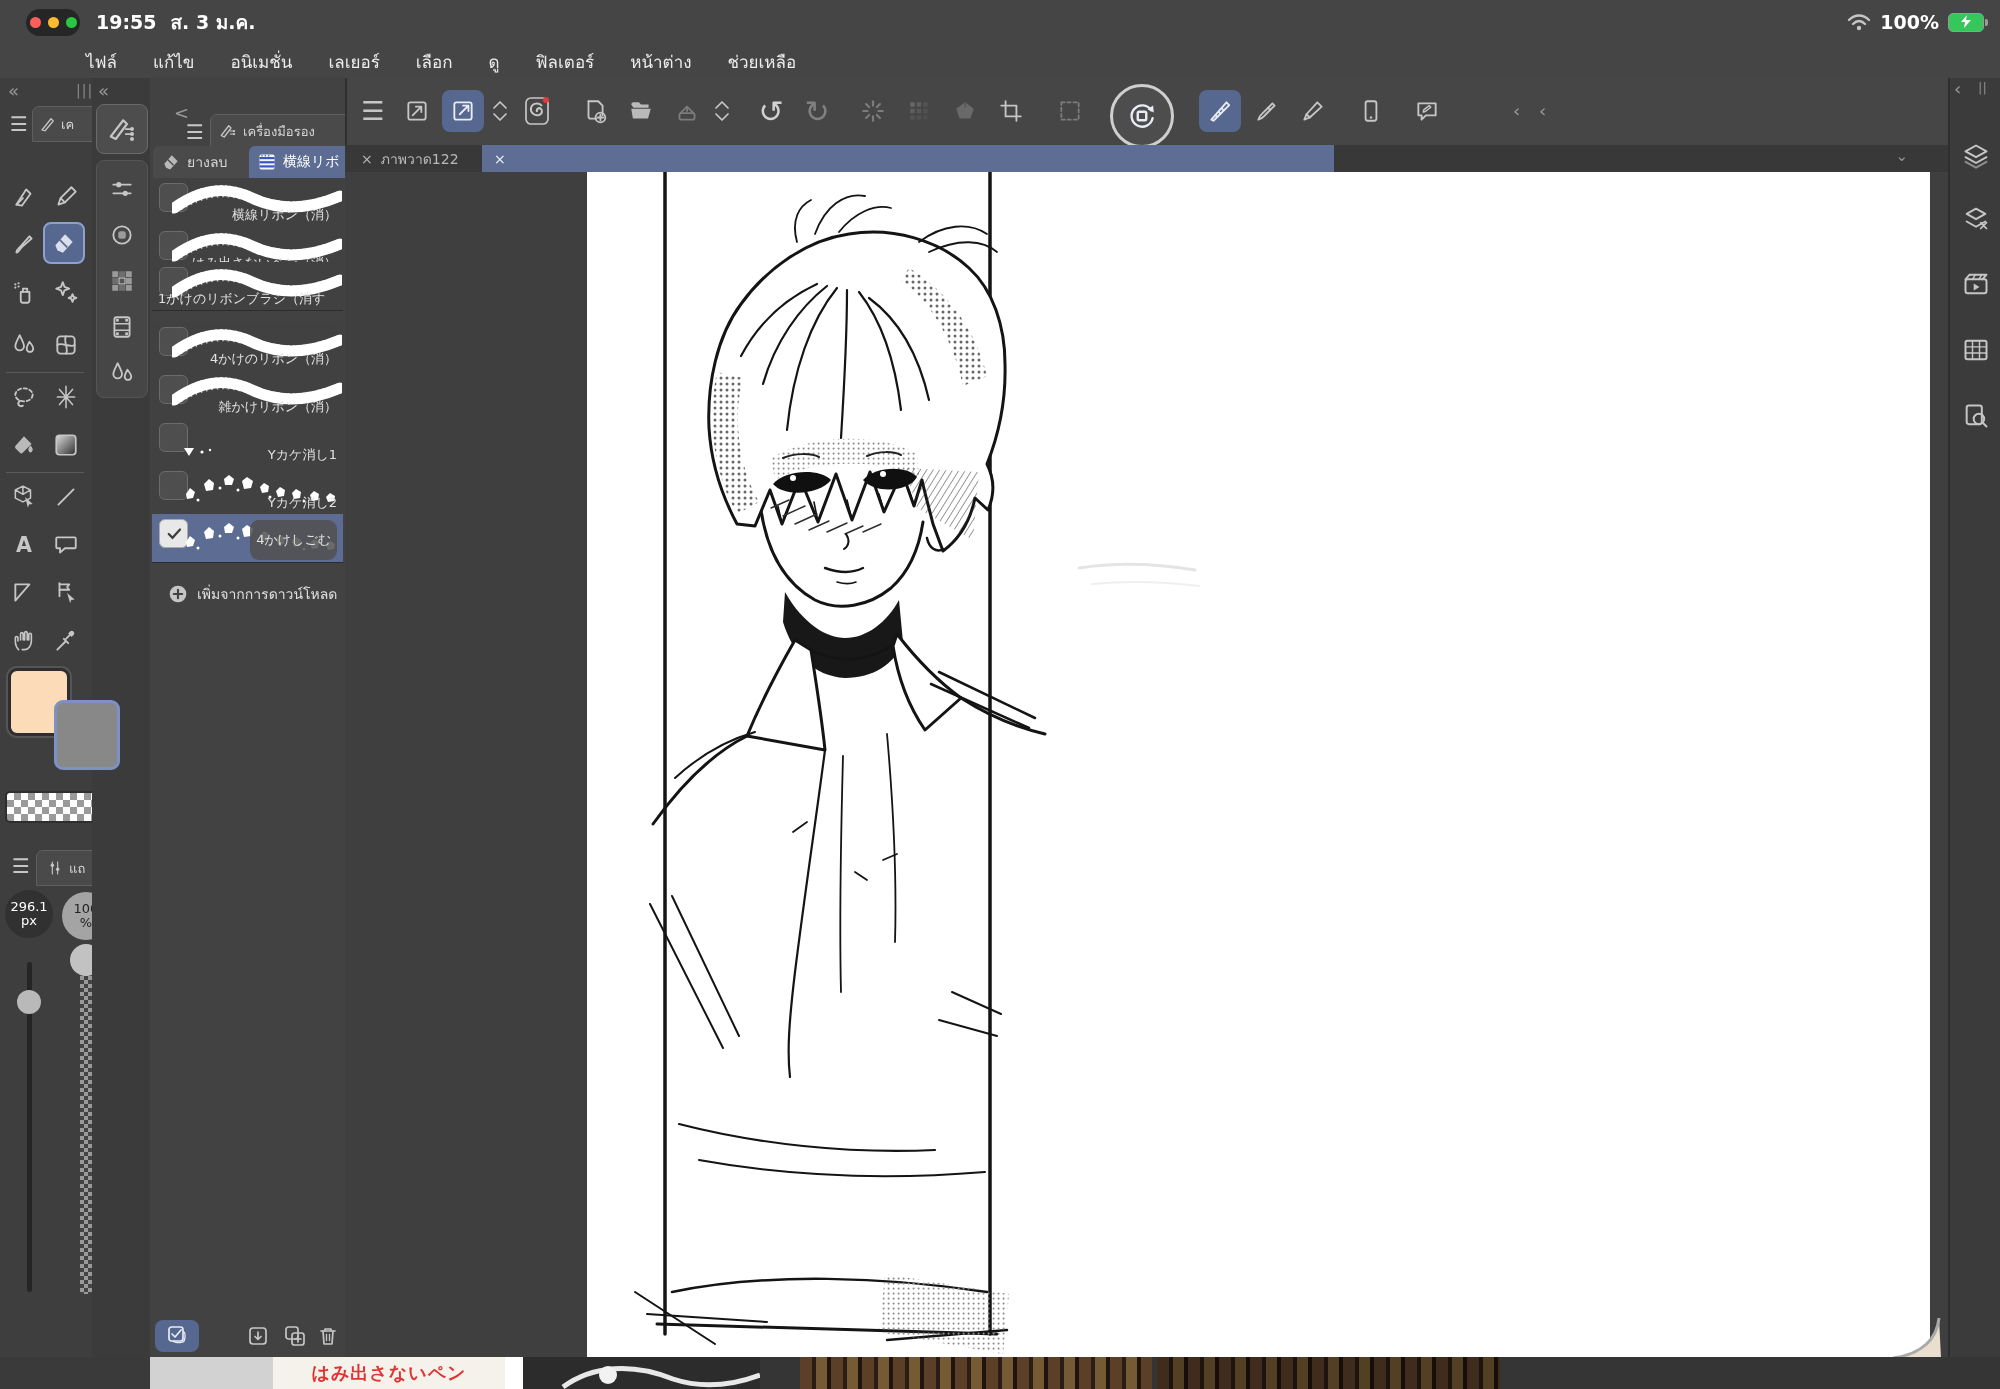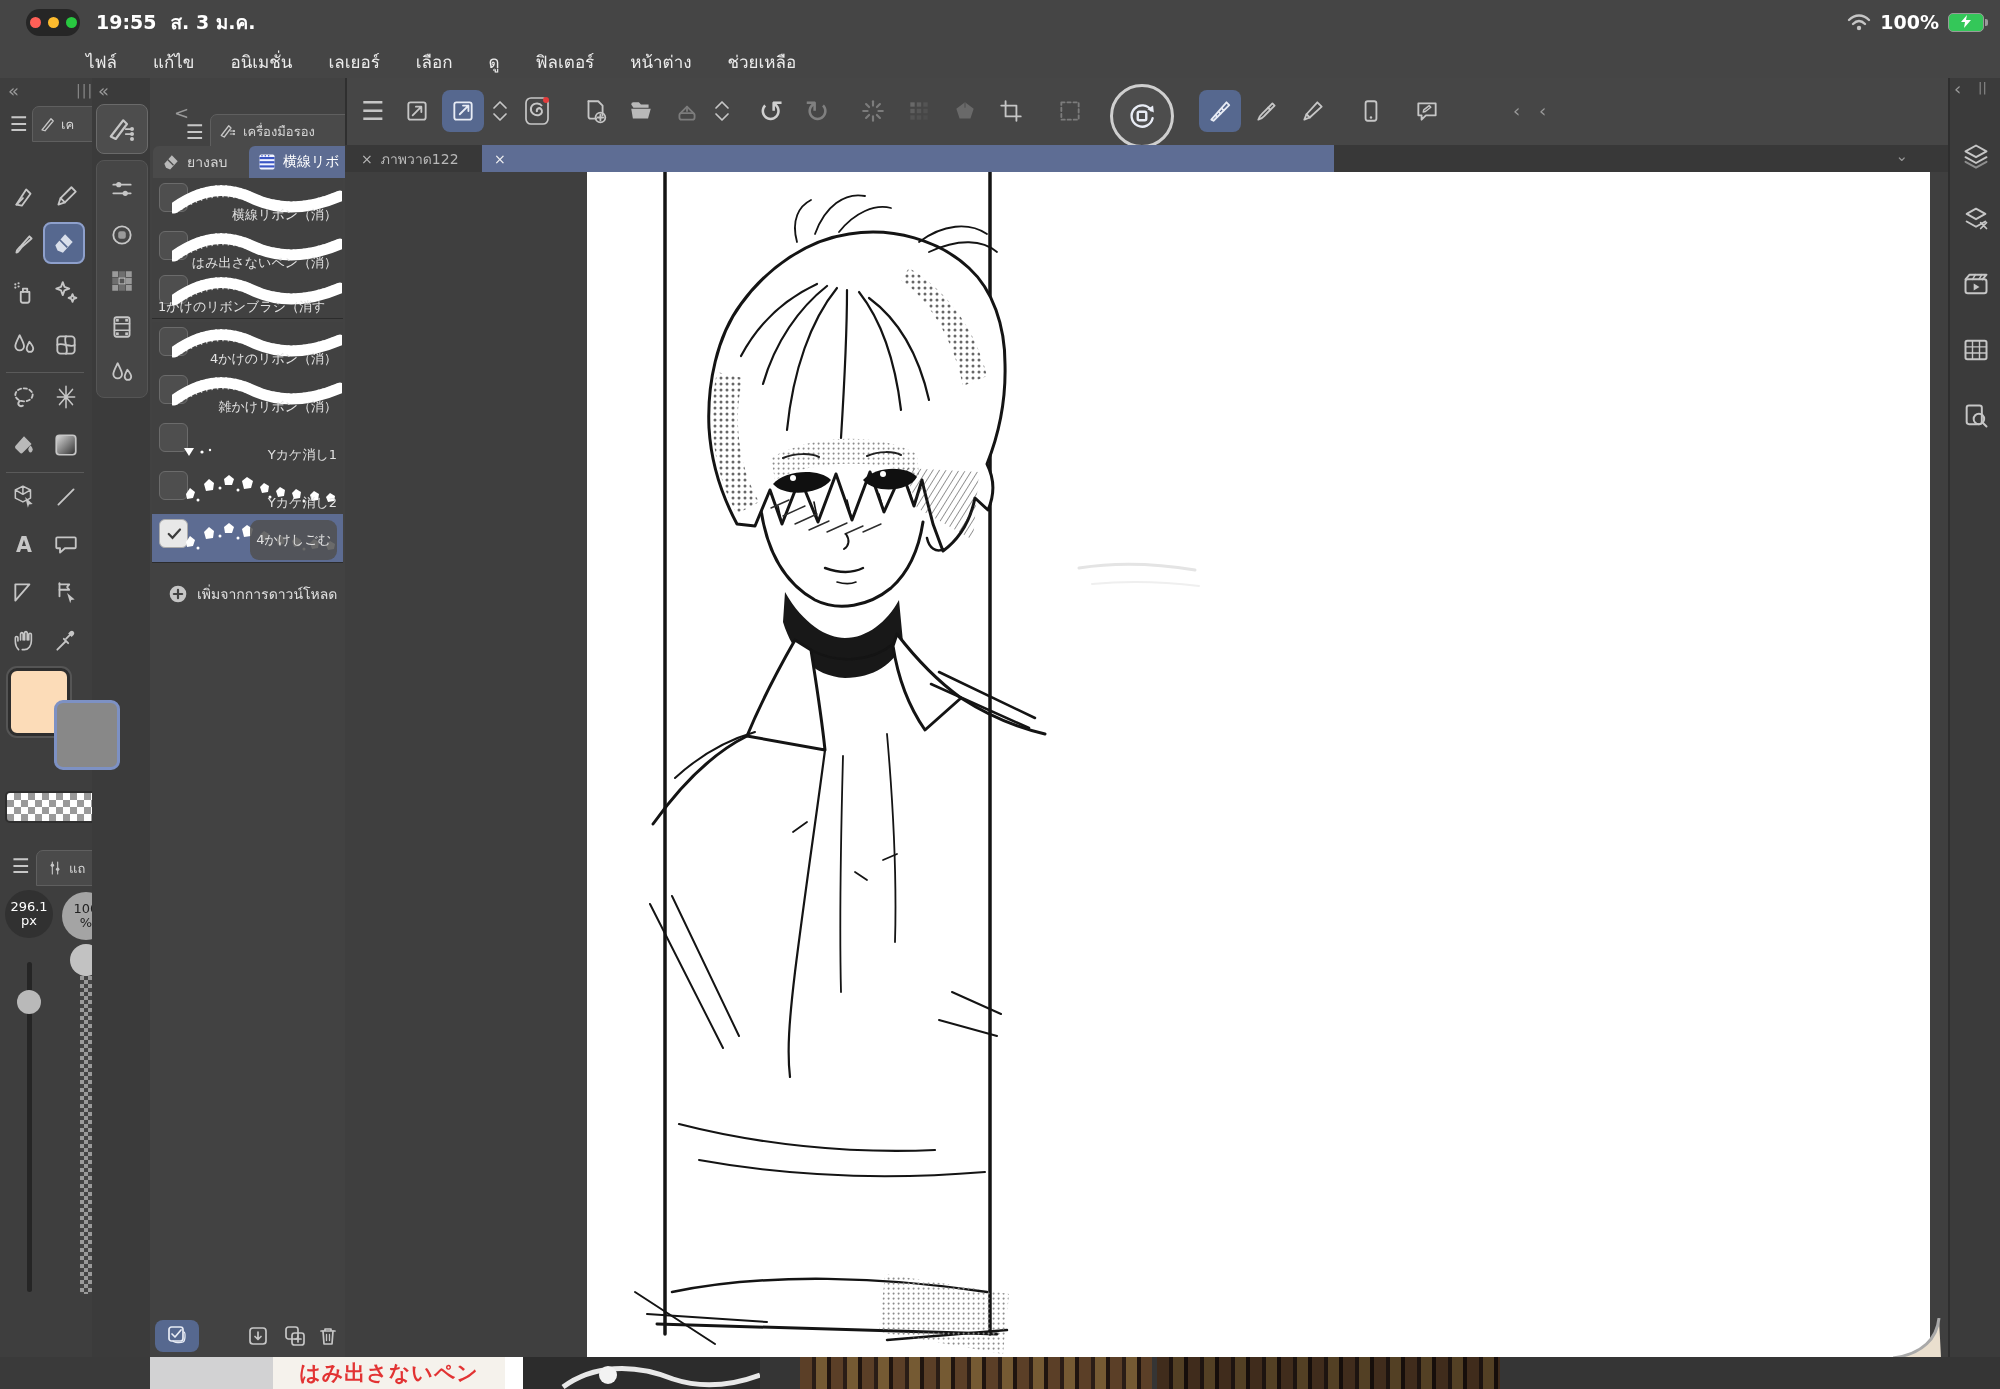--- a/index.html
+++ b/index.html
@@ -379,21 +379,21 @@
         </svg>
       <span class="blabel">横線リボン（消）</span>
     </div>
     <div class="brow" style="top:148px">
       <span class="bthumb"></span>
       <svg class="bwave">
           <use href="#wave"></use>
         </svg>
       <span class="blabel">はみ出さないペン（消）</span>
     </div>
-    <div class="brow" style="top:192px">
+    <div class="brow" style="top:184px">
       <span class="bthumb"></span>
       <svg class="bwave">
           <use href="#wave"></use>
         </svg>
       <span class="blabel clipleft">1かけのリボンブラシ（消す</span>
     </div>
     <div class="brow" style="top:244px">
       <span class="bthumb"></span>
       <svg class="bwave">
           <use href="#wave"></use>
@@ -776,21 +776,21 @@
           <circle cx="14.5" cy="14.5" r="4.5"></circle>
           <path d="M17.8 17.8 L21 21"></path>
         </svg>
       </div>
   </div>
 
   <div class="bottomstrip">
     <div class="abs" style="left:0;top:0;width:150px;height:32px;background:#3a3a3a"></div>
     <div class="abs" style="left:150px;top:0;width:123px;height:32px;background:#d2d2d3"></div>
     <div class="abs flex" style="left:273px;top:0;width:232px;height:32px;background:#f5f2ec;justify-content:center;overflow:hidden">
-      <span style="font-size:21px;font-weight:bold;color:#e23333;letter-spacing:1px;white-space:nowrap">はみ出さないペン</span>
+      <span style="font-size:18px;font-weight:bold;color:#e23333;letter-spacing:1px;white-space:nowrap">はみ出さないペン</span>
     </div>
     <div class="abs" style="left:505px;top:0;width:18px;height:32px;background:#ffffff"></div>
     <div class="abs" style="left:523px;top:0;width:237px;height:32px;background:#2c2c2c;overflow:hidden">
       <svg width="237" height="32">
           <path d="M40 30 C70 8 110 6 150 22 C180 32 210 28 237 18" stroke="#e8e8e8" stroke-width="5" fill="none"></path>
           <circle cx="85" cy="18" r="9" fill="#f2f2f2"></circle>
         </svg>
     </div>
     <div class="abs books" style="left:800px;top:0;width:352px;height:32px;filter:brightness(.85)"></div>
     <div class="abs books" style="left:1157px;top:0;width:343px;height:32px;filter:brightness(.6)"></div>

